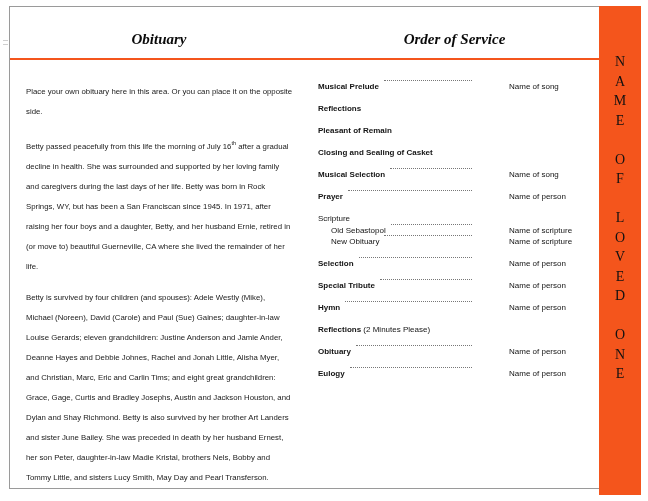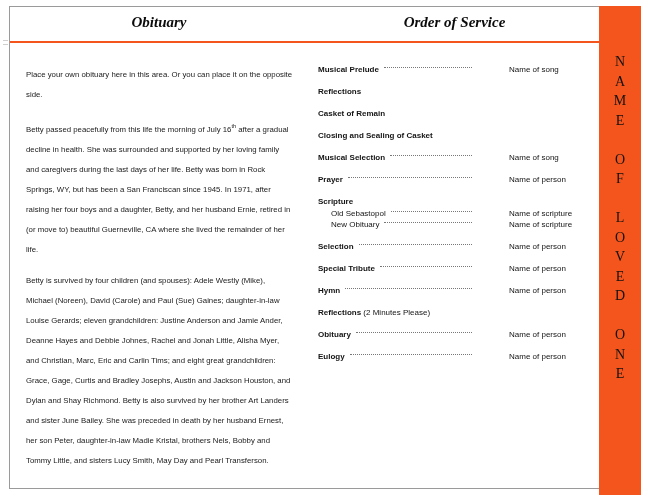--- a/index.html
+++ b/index.html
@@ -63,21 +63,21 @@
     line-height: 19.5px;
     color: #111111;
     letter-spacing: 0;
     white-space: pre-line;
     user-select: none;
   }
 
   
   .col {
     position: absolute;
-    top: 4px;
+    top: 21px;
   }
   .col-left  { left: 10px;  width: 298px; }
   .col-right { left: 308px; width: 293px; }
 
   .col-head {
     height: 37px;
     line-height: 37px;
     text-align: center;
     font-family: "Liberation Serif", serif;
     font-style: italic;
@@ -102,21 +102,21 @@
   }
   .obit-body p { margin: 0 0 11px 0; }
   .obit-body sup { font-size: 5.6px; vertical-align: super; }
 
   
   .oos {
     margin: 22px 10px 0 10px;
   }
   .oos-row {
     display: flex;
-    align-items: center;
+    align-items: flex-start;
     margin-bottom: 13px;
     font-size: 8px;
     color: #141414;
   }
   .oos-row.tight { margin-bottom: 2px; }
   .oos-label {
     font-weight: bold;
     white-space: nowrap;
     flex: 0 0 auto;
   }
@@ -135,21 +135,21 @@
     top: -2px;
     min-width: 10px;
   }
   .oos-value {
     flex: 0 0 82px;
     white-space: nowrap;
     color: #141414;
     margin-left: 32px;
   }
   .oos-heading {
-    font-weight: bold;
+    font-weight: normal;
     font-size: 8px;
     color: #141414;
     margin-bottom: 3px;
   }
   .oos-group { margin-bottom: 13px; }
 </style>
 </head>
 <body>
 
 <div id="page">
@@ -182,21 +182,21 @@
         <span class="oos-label">Musical Prelude</span>
         <span class="oos-dots"></span>
         <span class="oos-value">Name of song</span>
       </div>
 
       <div class="oos-row">
         <span class="oos-label">Reflections</span>
       </div>
 
       <div class="oos-row">
-        <span class="oos-label">Casket of Remain</span>
+        <span class="oos-label">Pleasant of Remain</span>
       </div>
 
       <div class="oos-row">
         <span class="oos-label">Closing and Sealing of Casket</span>
       </div>
 
       <div class="oos-row">
         <span class="oos-label">Musical Selection</span>
         <span class="oos-dots"></span>
         <span class="oos-value">Name of song</span>

